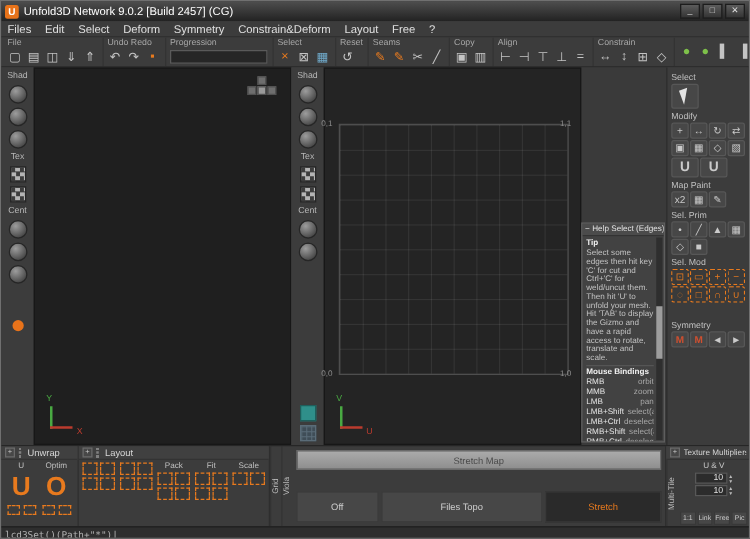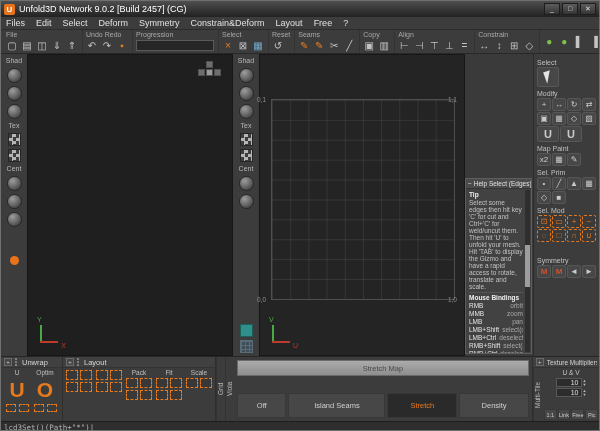--- a/index.html
+++ b/index.html
@@ -470,23 +470,22 @@
     </div>
 
     <div class="panel p-color">
       <div class="color-body">
         <div class="vlabel">Grid</div>
         <div class="vlabel">Viola</div>
         <div class="cd-main">
           <div class="stretch-bar">Stretch Map</div>
           <div class="cd-buttons">
             <div class="cd-btn" style="flex:.7">Off</div>
-            <div class="cd-btn" style="flex:1.4">Island Seams</div>
+            <div class="cd-btn" style="flex:1.4">Files Topo</div>
             <div class="cd-btn sel" style="flex:1">Stretch</div>
-            <div class="cd-btn" style="flex:1">Density</div>
           </div>
         </div>
       </div>
     </div>
 
     <div class="panel p-tex">
       <div class="panel-header">
         <span class="hbtn">+</span>
         <span style="overflow:hidden;font-size:6.5px;">Texture Multipliers</span>
       </div>

